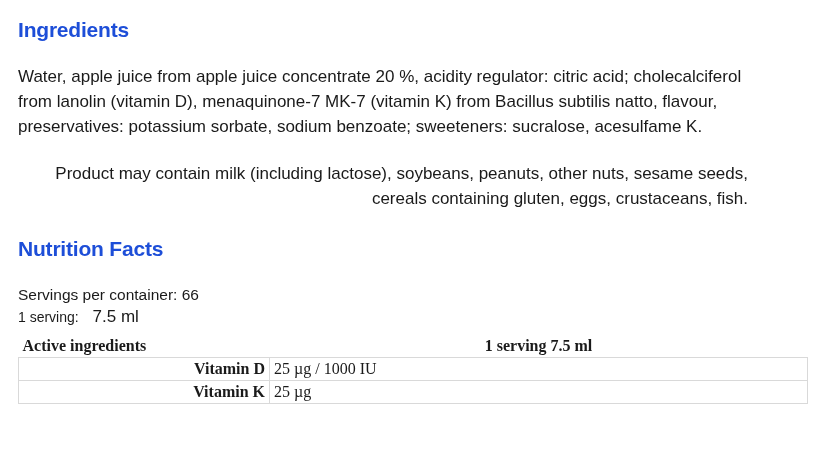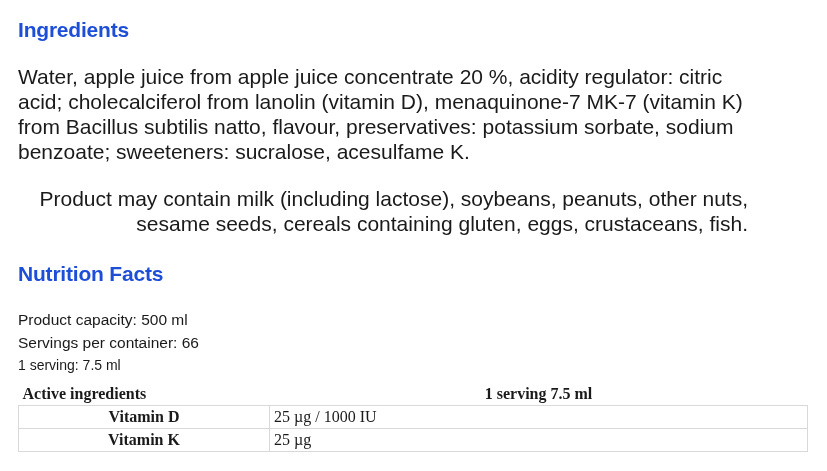--- a/index.html
+++ b/index.html
@@ -20,21 +20,21 @@
     width: 827px;
   }
   h2.section-title {
     font-size: 21px;
     font-weight: bold;
     margin: 6px 0 0 0;
     letter-spacing: -0.2px;
     color: #1d4ed8;
   }
   p.body-text {
-    font-size: 21px;
+    font-size: 17px;
     line-height: 25px;
     margin: 22px 0 0 0;
     color: #1a1a1a;
     max-width: 730px;
   }
   p.body-text.second {
     margin-top: 22px;
     text-align: right;
   }
   h2.section-title.nutrition {
@@ -46,21 +46,22 @@
   .facts-line {
     font-size: 15.5px;
     line-height: 23px;
     color: #1a1a1a;
   }
   .facts-line.serving {
     font-size: 14px;
     line-height: 22px;
   }
   .facts-line.serving .serv-amount {
-    font-size: 14px;
+    font-size: 17px;
+    margin-left: 10px;
   }
   table.nutrition-table {
     border-collapse: collapse;
     width: 790px;
     margin-top: 7px;
     font-family: "Liberation Serif", serif;
   }
   table.nutrition-table th,
   table.nutrition-table td {
     padding: 1px 4px;
@@ -75,21 +76,21 @@
     text-align: left;
     width: 242px;
   }
   table.nutrition-table thead th.col-value {
     text-align: center;
   }
   table.nutrition-table tbody td {
     border: 1px solid #d9d9d9;
   }
   table.nutrition-table tbody td.col-name {
-    text-align: center;
+    text-align: right;
     font-weight: bold;
     width: 242px;
   }
   table.nutrition-table tbody td.col-value {
     text-align: left;
     font-weight: normal;
   }
 </style>
 </head>
 <body>
@@ -98,21 +99,20 @@
 
   <h2 class="section-title">Ingredients</h2>
 
   <p class="body-text">Water, apple juice from apple juice concentrate 20 %, acidity regulator: citric acid; cholecalciferol from lanolin (vitamin D), menaquinone-7 MK-7 (vitamin K) from Bacillus subtilis natto, flavour, preservatives: potassium sorbate, sodium benzoate; sweeteners: sucralose, acesulfame K.</p>
 
   <p class="body-text second">Product may contain milk (including lactose), soybeans, peanuts, other nuts, sesame seeds, cereals containing gluten, eggs, crustaceans, fish.</p>
 
   <h2 class="section-title nutrition">Nutrition Facts</h2>
 
   <div class="facts-list">
-    <div class="facts-line">Product capacity: 500 ml</div>
     <div class="facts-line">Servings per container: 66</div>
     <div class="facts-line serving">
       <span>1 serving:</span>
       <span class="serv-amount">7.5 ml</span>
     </div>
   </div>
 
   <table class="nutrition-table">
     <thead>
       <tr>

